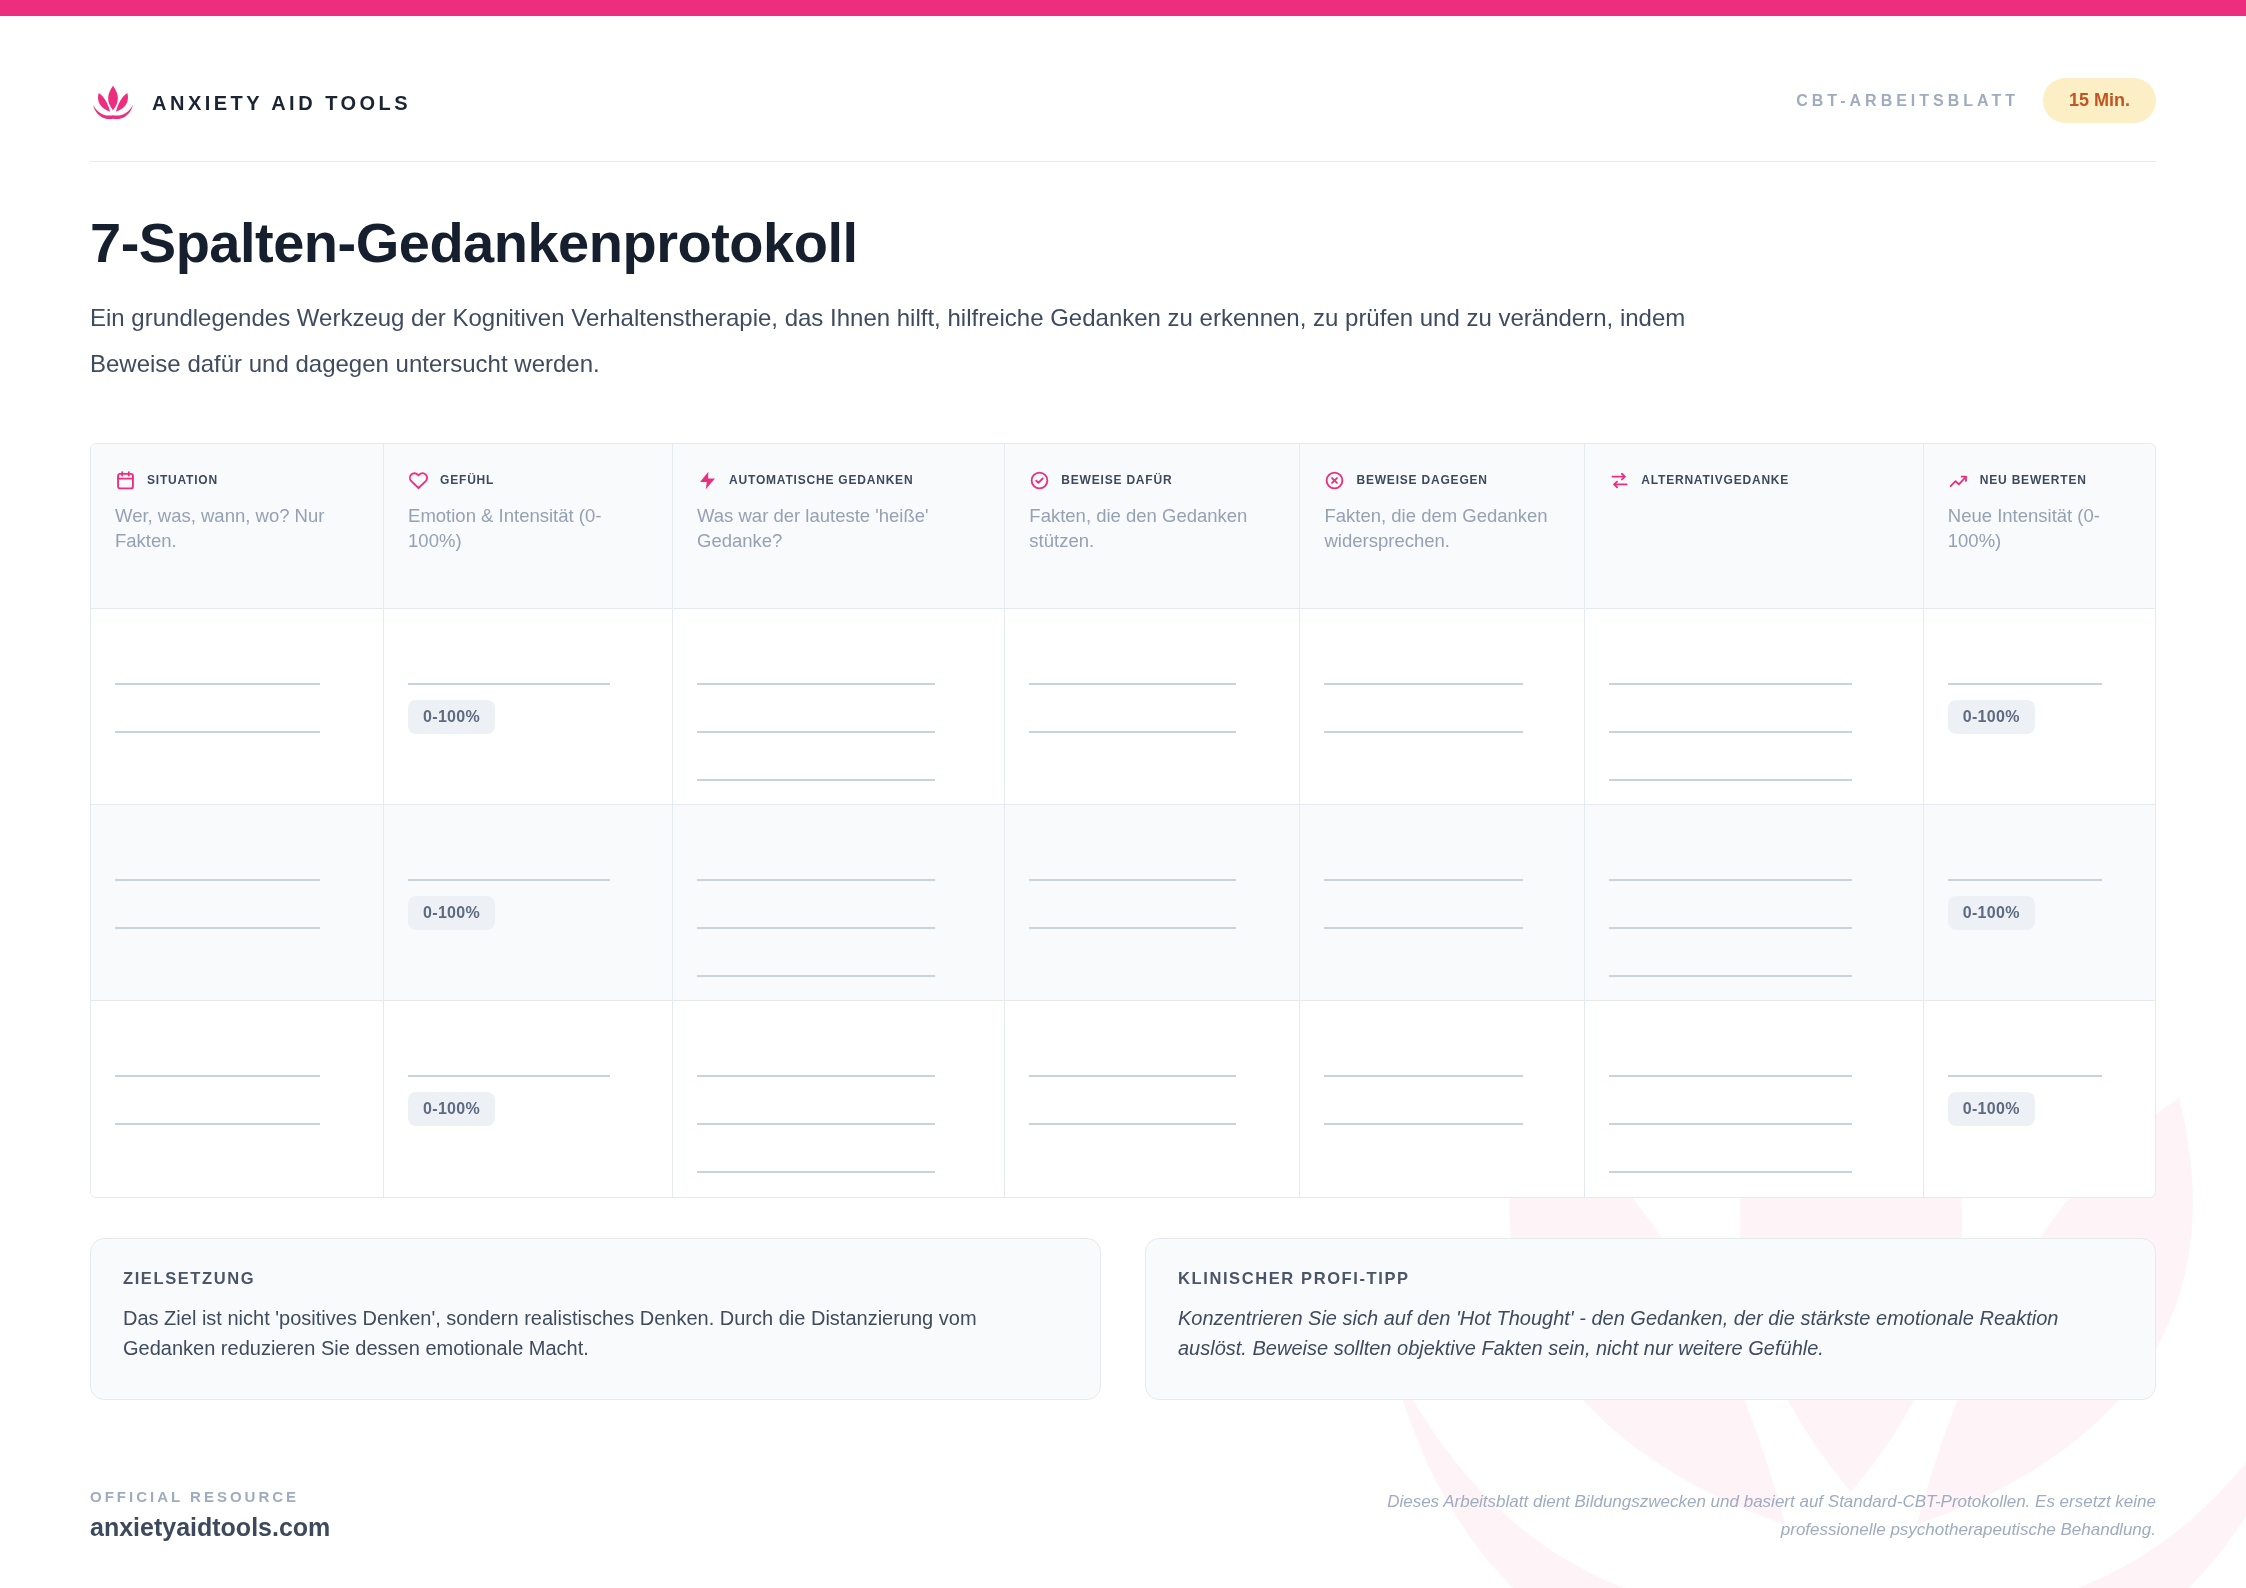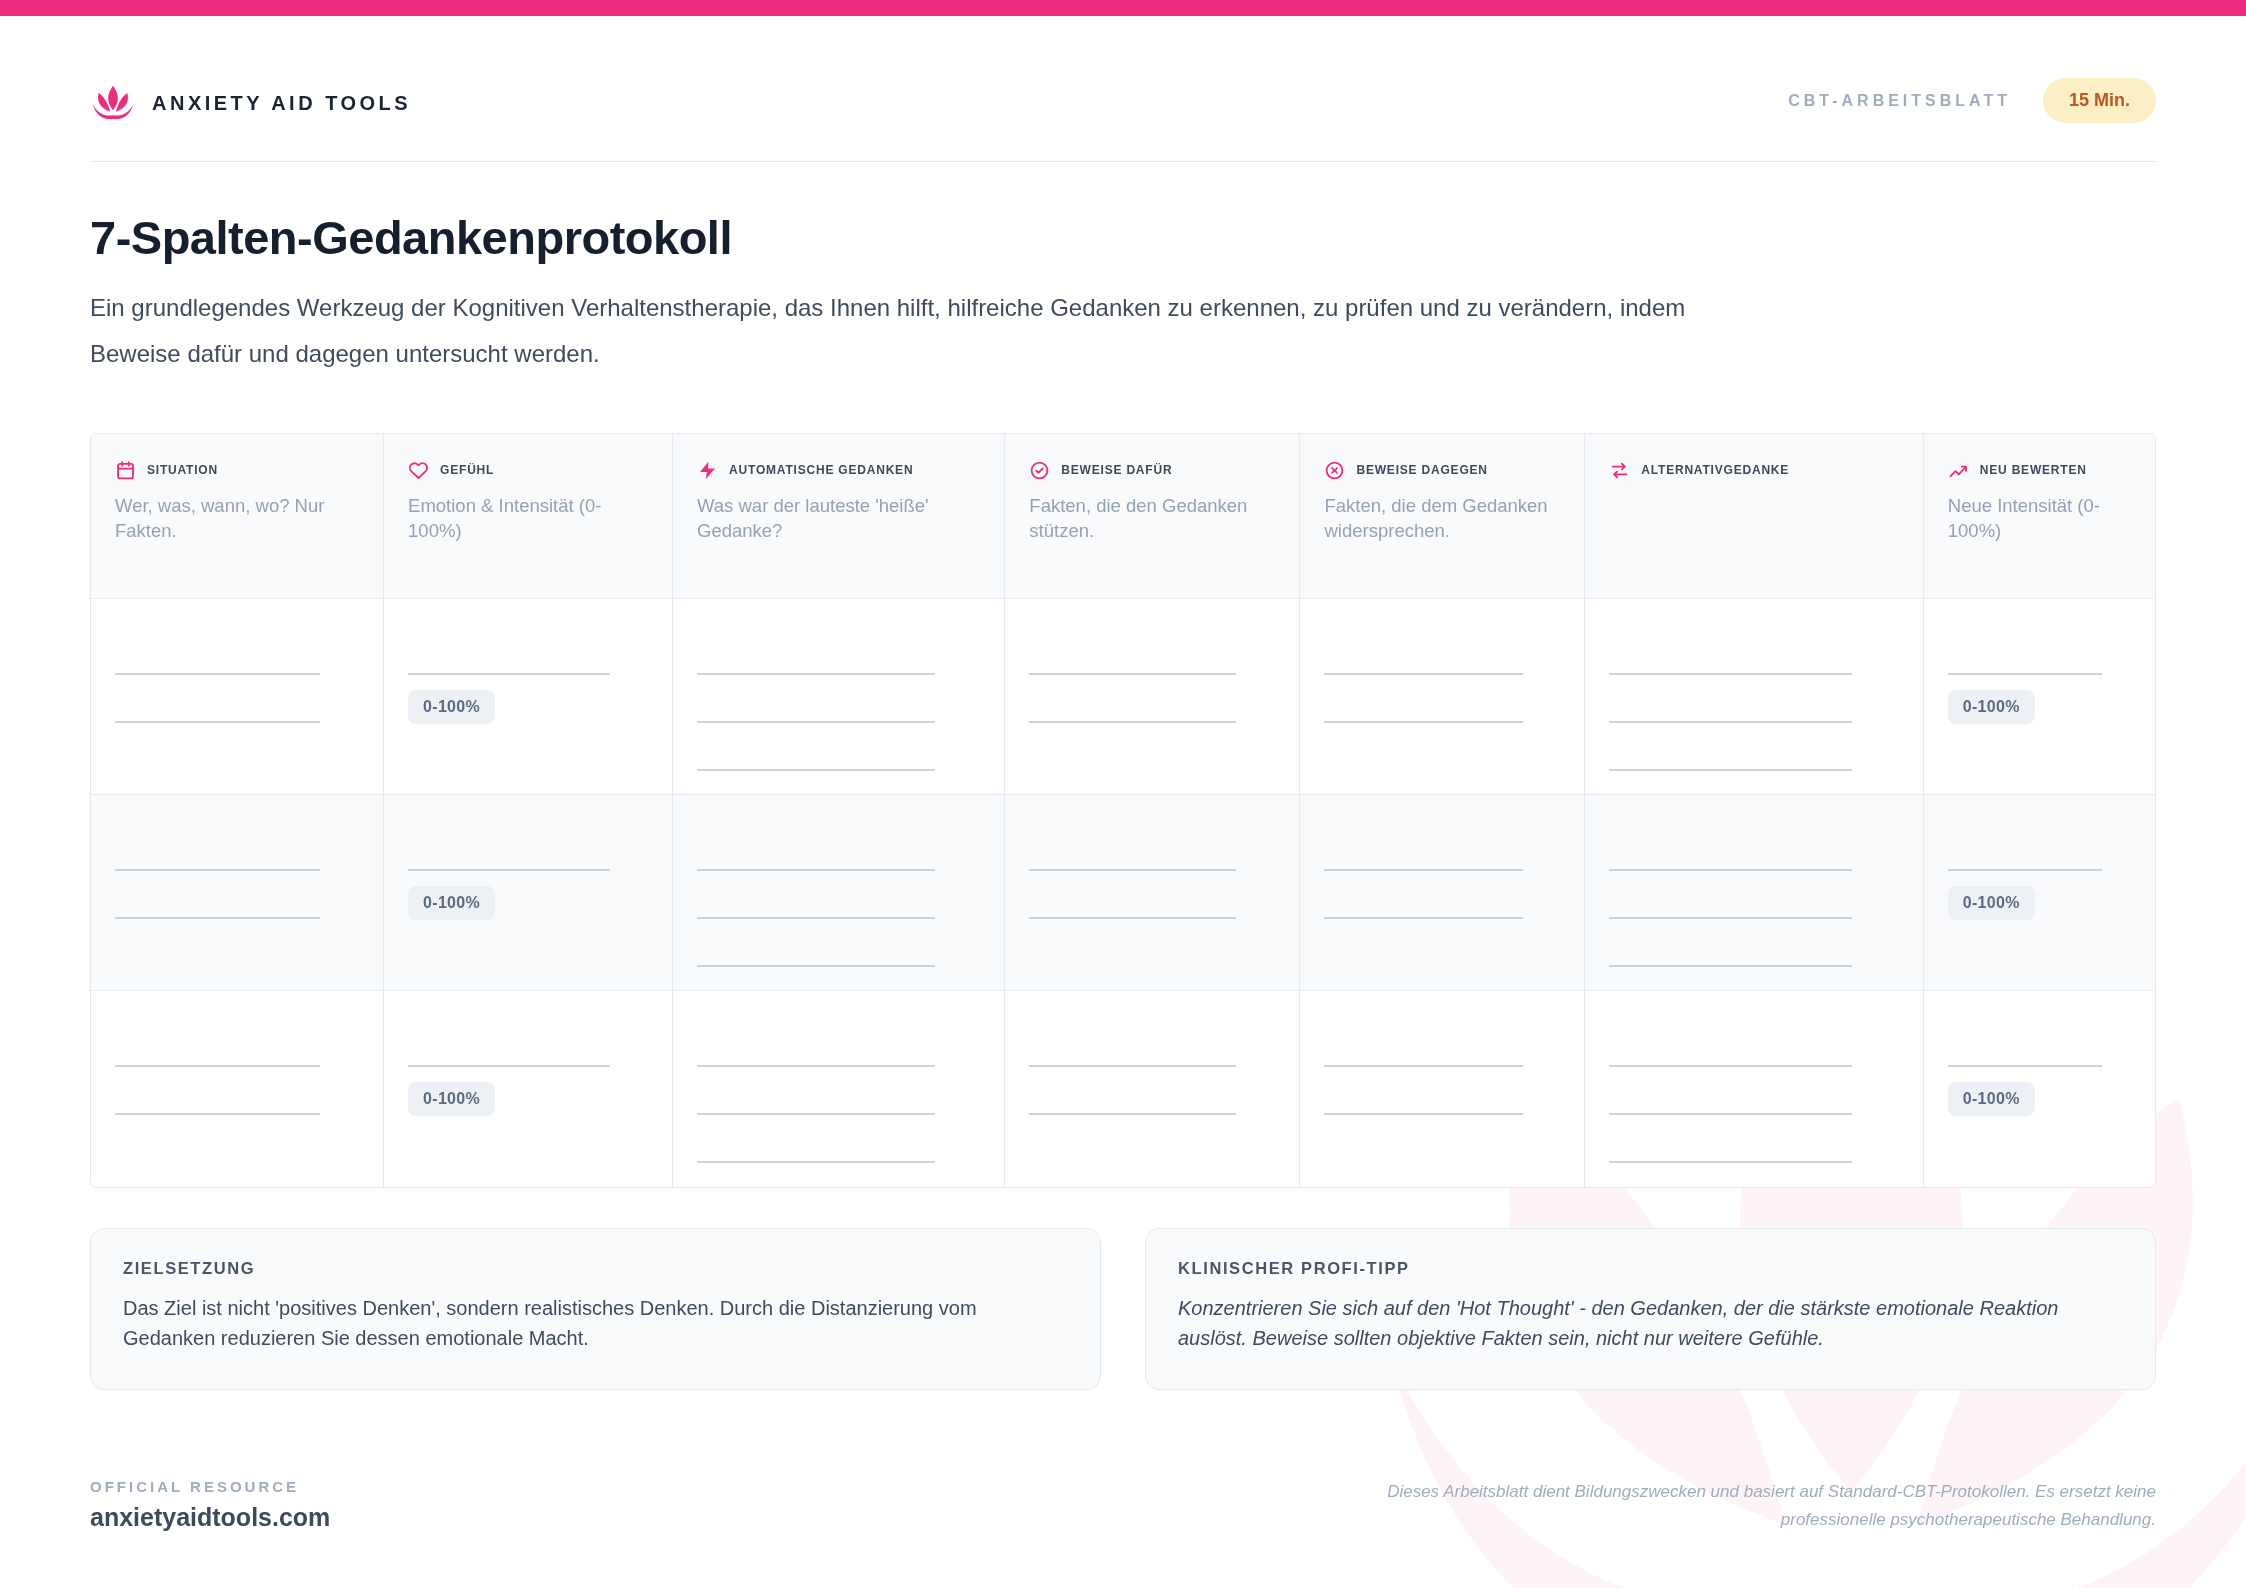--- a/index.html
+++ b/index.html
@@ -23,26 +23,26 @@
     width:2246px;height:1588px;position:relative;overflow:hidden;
     font-family:"Liberation Sans", sans-serif;color:var(--ink);
   }
   .topbar{position:absolute;top:0;left:0;width:100%;height:16px;background:var(--accent);}
   .watermark{position:absolute;right:-130px;bottom:-170px;width:1050px;height:860px;opacity:0.05;pointer-events:none;}
   .container{position:relative;margin:0 90px;padding-top:78px;}
   .hdr{display:flex;justify-content:space-between;align-items:flex-end;}
   .brand{display:flex;align-items:center;gap:16px;}
   .brand svg{width:46px;height:40px;}
   .brand-name{font-size:20px;font-weight:800;letter-spacing:3.5px;color:var(--ink);}
-  .hdr-right{display:flex;align-items:center;gap:32px;}
+  .hdr-right{display:flex;align-items:center;gap:24px;}
   .doc-type{font-size:16px;font-weight:700;letter-spacing:4px;color:var(--faint);}
   .duration{background:var(--creambg);color:var(--creamtext);font-size:18px;font-weight:800;
     padding:12px 26px;border-radius:999px;}
   .divider{border:none;border-top:1px solid var(--border);margin-top:38px;}
-  h1.title{margin-top:48px;font-size:47px;font-weight:800;letter-spacing:-0.5px;color:#161F2E;}
+  h1.title{margin-top:48px;font-size:56px;font-weight:800;letter-spacing:-0.5px;color:#161F2E;}
   p.subtitle{margin-top:20px;font-size:24px;line-height:46px;color:var(--slate);max-width:1610px;}
   .grid{margin-top:56px;display:grid;
     grid-template-columns:14.2% 14% 16.1% 14.3% 13.8% 16.4% 11.2%;
     border:1px solid var(--border);border-radius:6px;overflow:hidden;}
   .hcell{background:var(--cellalt);padding:26px 24px 20px 24px;min-height:165px;
     border-right:1px solid var(--border);border-bottom:1px solid var(--border);}
   .hcell:nth-child(7n){border-right:none;}
   .htitle-row{display:flex;align-items:center;gap:11px;}
   .htitle-row svg{width:21px;height:21px;flex:0 0 auto;}
   .htitle{font-size:12px;font-weight:800;letter-spacing:0.8px;color:var(--head);line-height:1.35;}

